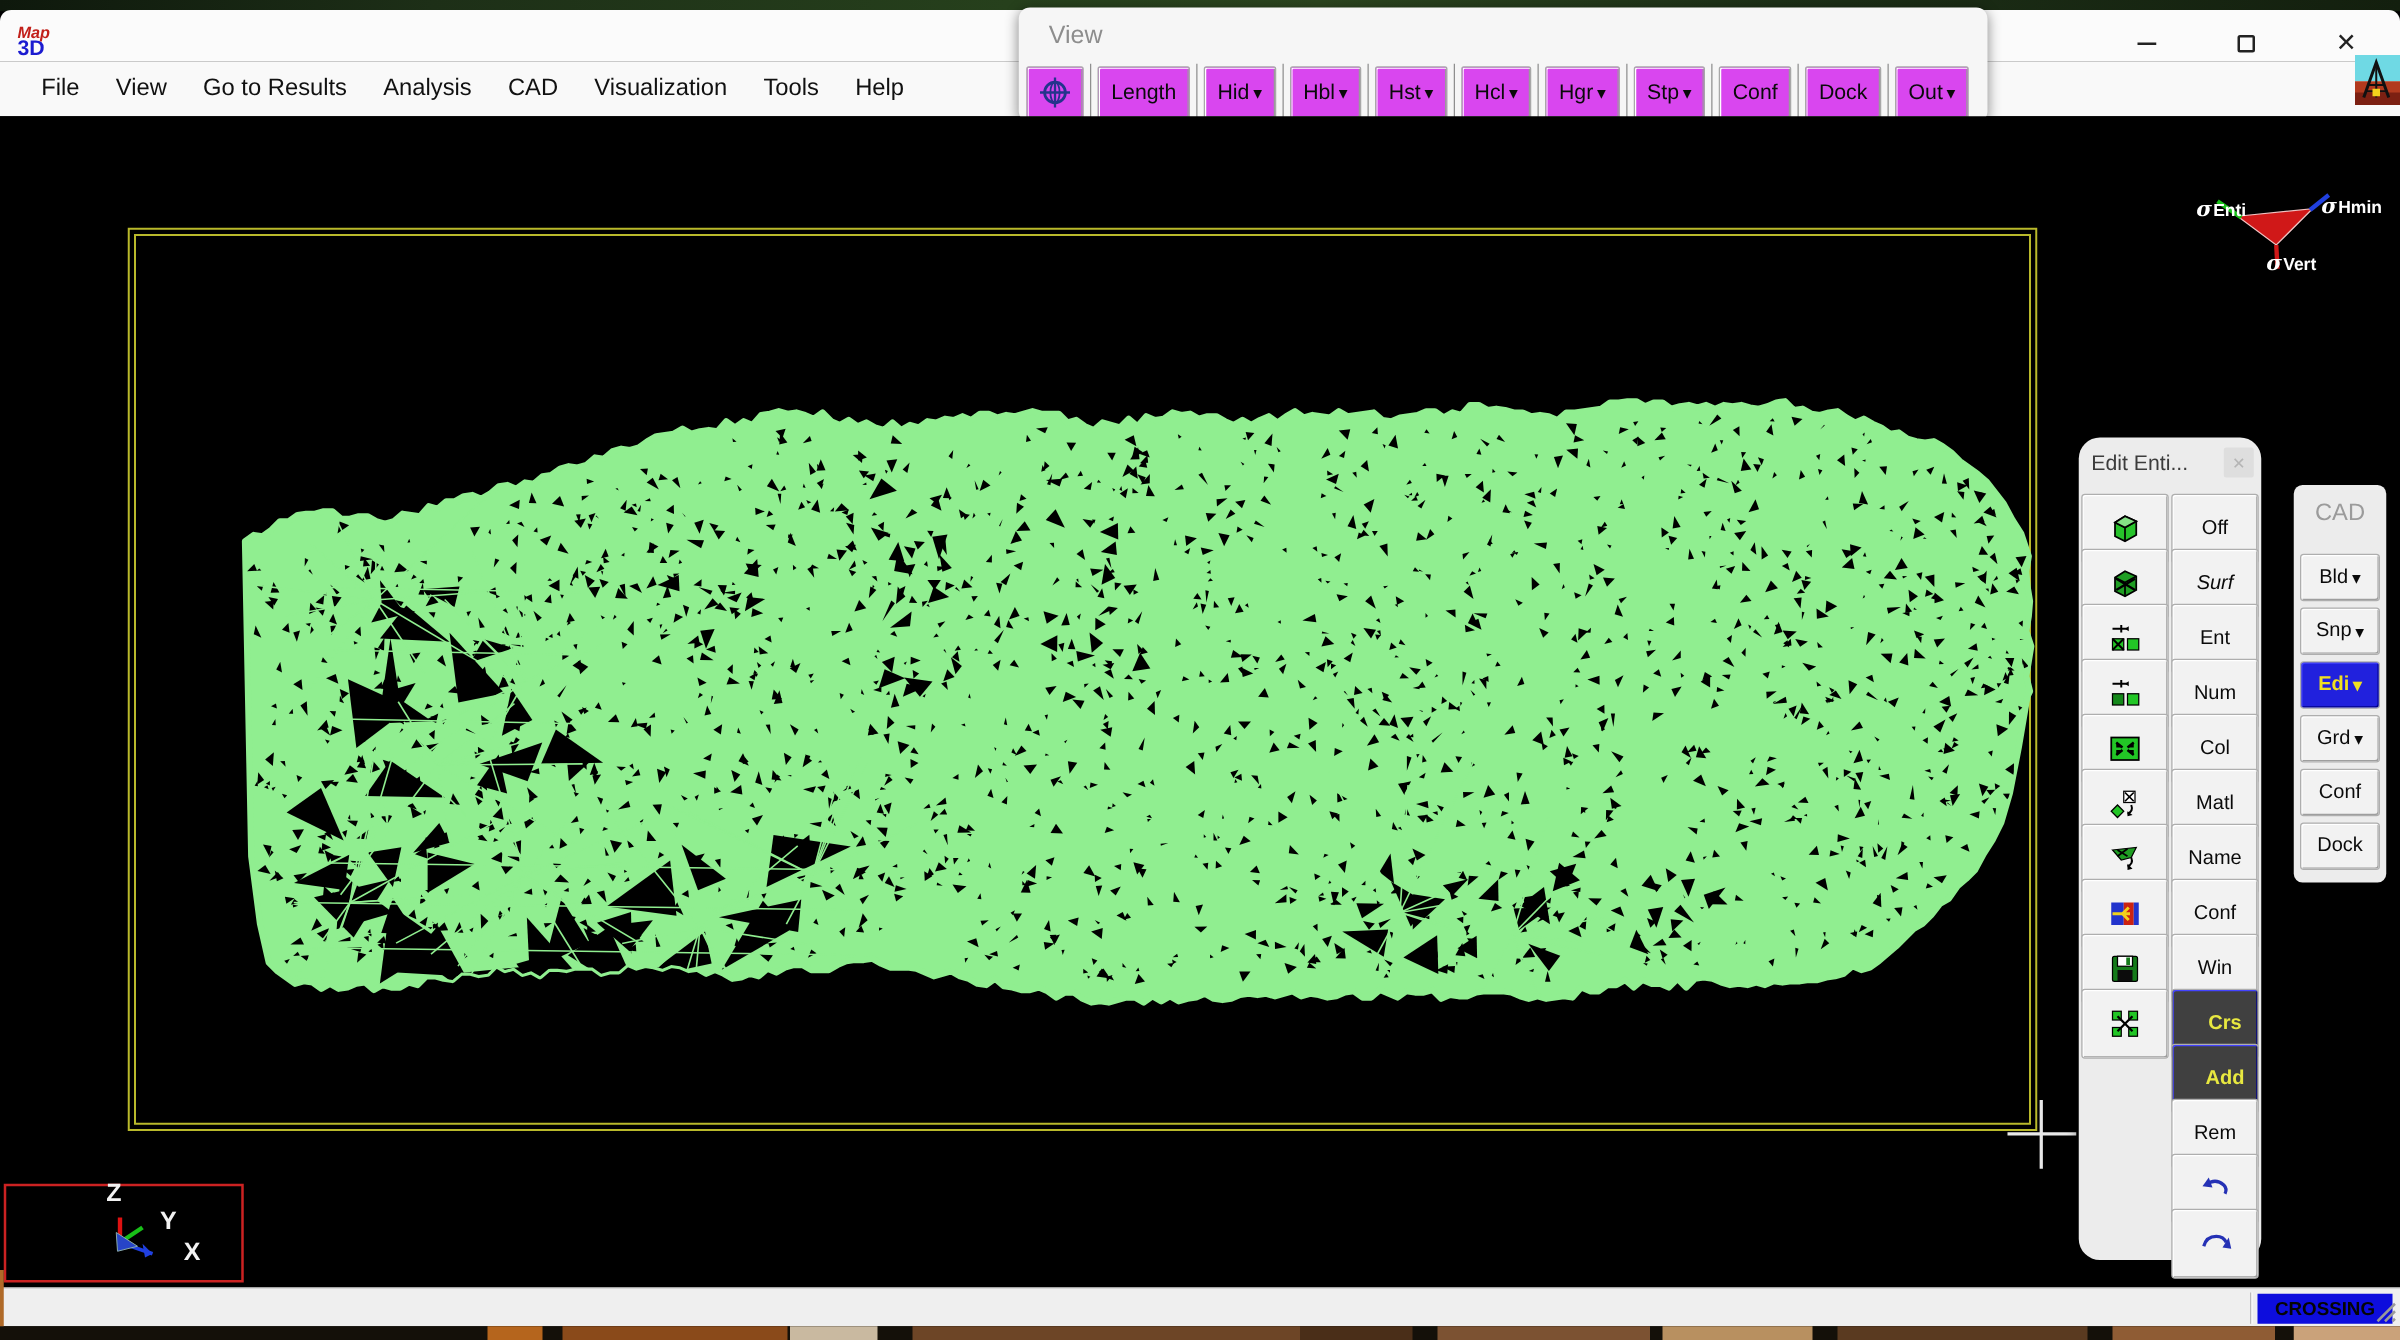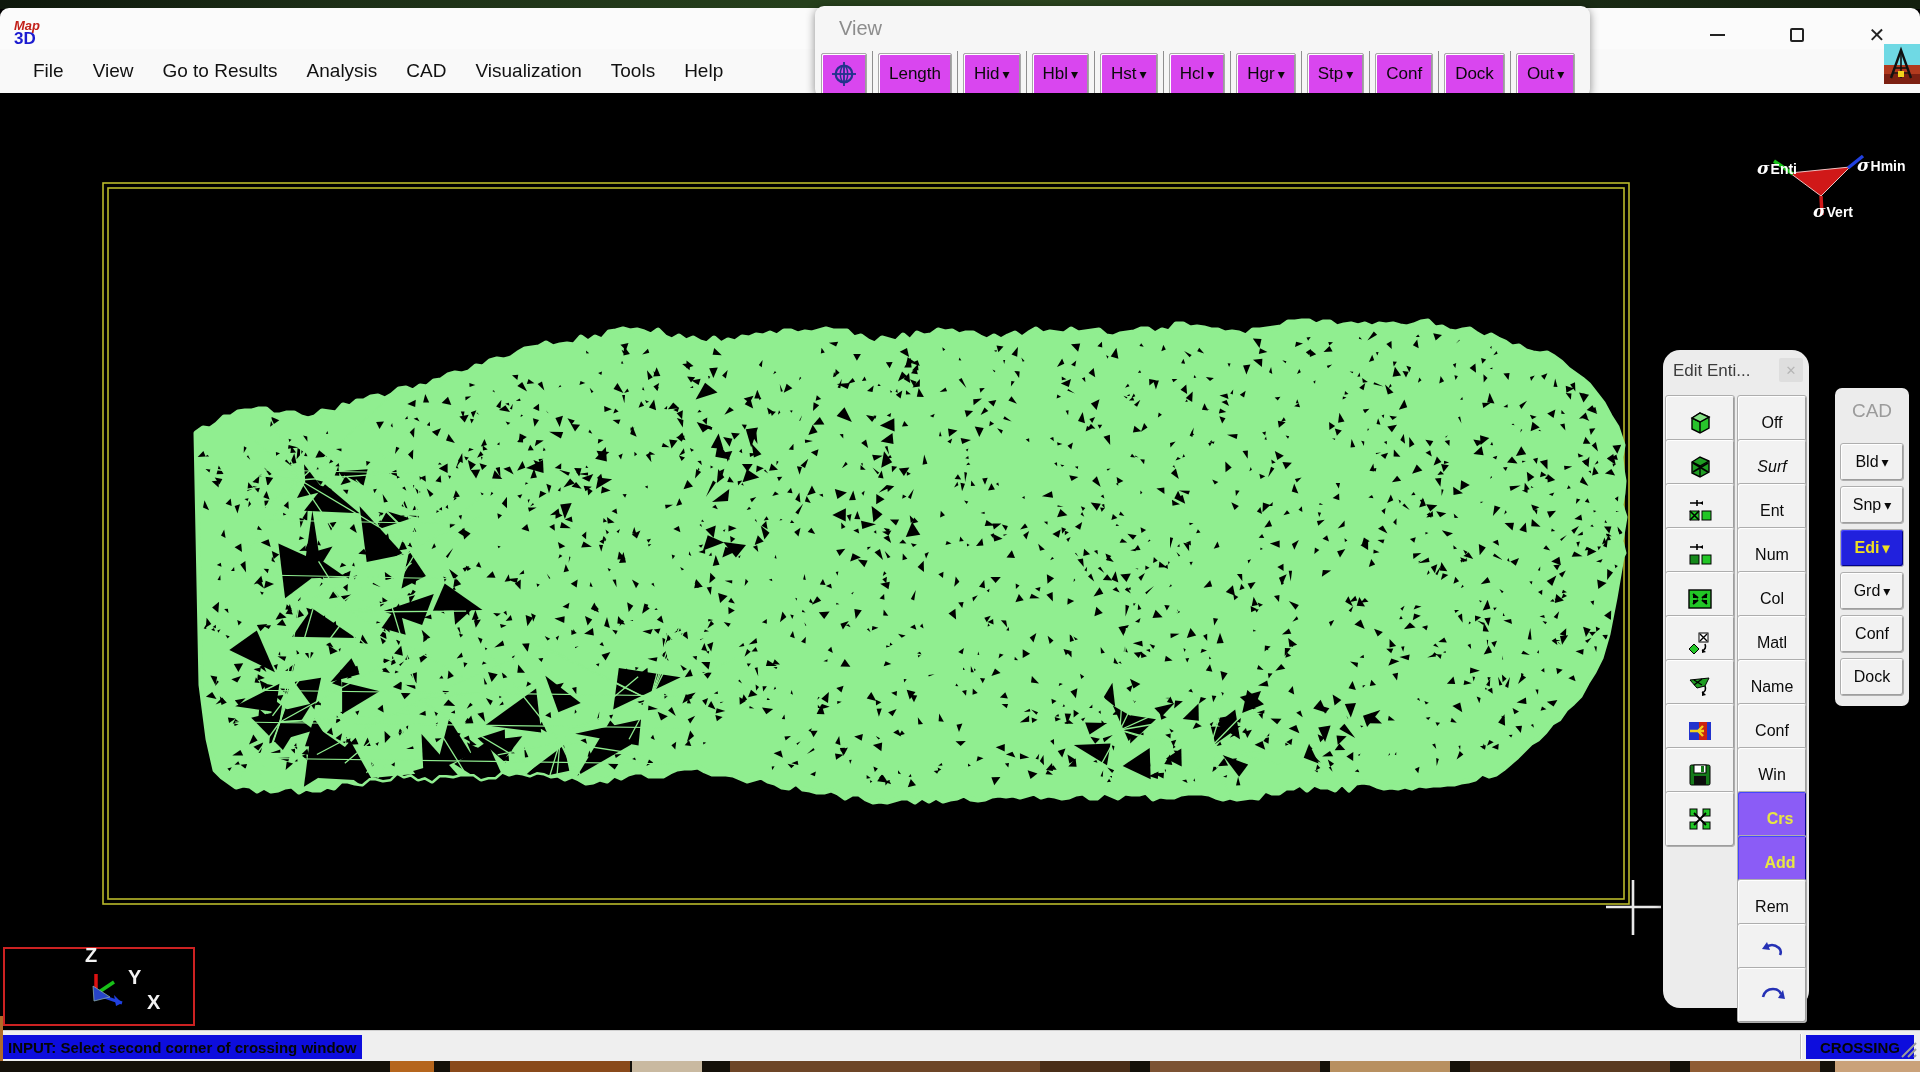--- a/index.html
+++ b/index.html
@@ -80,21 +80,21 @@
     color:#b5b5b5; font-size:13px; display:flex; align-items:center; justify-content:center; border-radius:2px; }
   .ep-grid { position:absolute; left:2px; top:45px; width:142px; }
   .ep-row { position:absolute; left:0; width:142px; height:42px; }
   .ep-ico, .ep-lab {
     position:absolute; top:0; height:56px; background:#f2f2f2; border:1px solid #aeaeae; border-radius:3px;
     box-shadow:inset 1px 1px 0 #ffffff, inset -1px -1px 0 #9e9e9e;
     display:flex; align-items:center; justify-content:center;
   }
   .ep-ico { left:0; width:70px; }
   .ep-lab { left:72px; width:70px; font-size:16px; color:#0a0a0a; }
-  .ep-lab.active { background:#8b5cf6; color:#e8e840; font-weight:bold;
+  .ep-lab.active { background:#404040; color:#e8e840; font-weight:bold;
     box-shadow:inset 1px 1px 0 #4444ff, inset -1px -1px 0 #000088;padding-left:16px; }
 
   
   .cad-panel {
     position:absolute; left:1835px; top:388px; width:74px; height:318px;
     background:#ececec; border-radius:7px; box-shadow:0 2px 9px rgba(0,0,0,.5);
   }
   .cad-title { position:absolute; left:0; top:12px; width:74px; text-align:center; font-size:19px; color:#9b9b9b; }
   .cad-btn {
     position:absolute; left:5px; width:64px; height:38px; background:#f2f2f2;
@@ -2308,21 +2308,20 @@
     <div class="cad-title">CAD</div>
     <div class="cad-btn dd" style="top:55px;">Bld</div>
     <div class="cad-btn dd" style="top:98px;">Snp</div>
     <div class="cad-btn dd active" style="top:141px;">Edi</div>
     <div class="cad-btn dd" style="top:184px;">Grd</div>
     <div class="cad-btn" style="top:227px;">Conf</div>
     <div class="cad-btn" style="top:270px;">Dock</div>
   </div>
 
   <div class="statusbar">
-    <div class="status-input">INPUT: Select second corner of crossing window</div>
     <div class="status-sep"></div>
     <div class="status-mode">CROSSING</div>
     <svg style="position:absolute; right:2px; bottom:2px;" width="22" height="20">
       <path d="M20,4 L6,18 M20,10 L12,18 M20,16 L18,18" stroke="#9a9a9a" stroke-width="2" fill="none"></path>
     </svg>
   </div>
 
   <div class="desktop-bottom">
     <div class="frag" style="left:390px; width:44px; background:#b5651d;"></div>
     <div class="frag" style="left:450px; width:180px; background:#8a4a1a;"></div>

